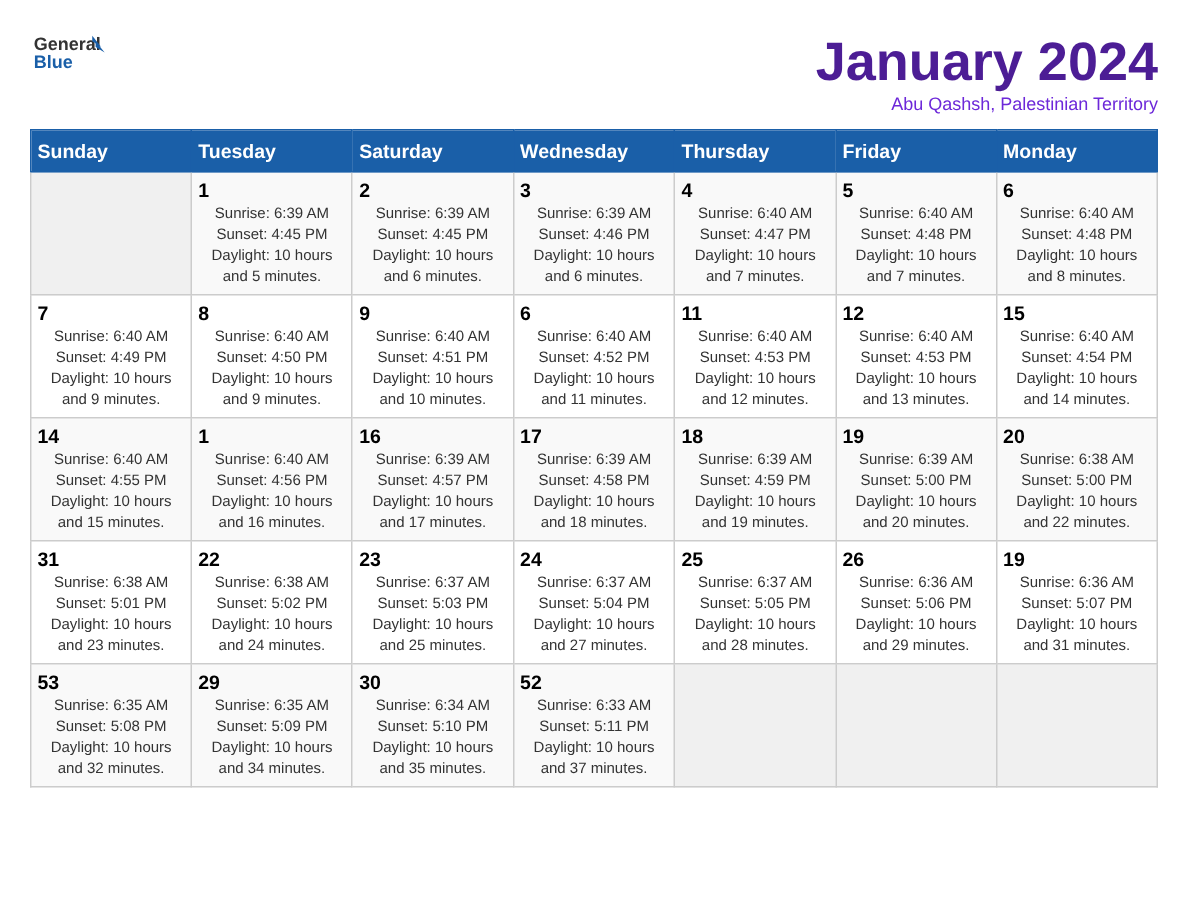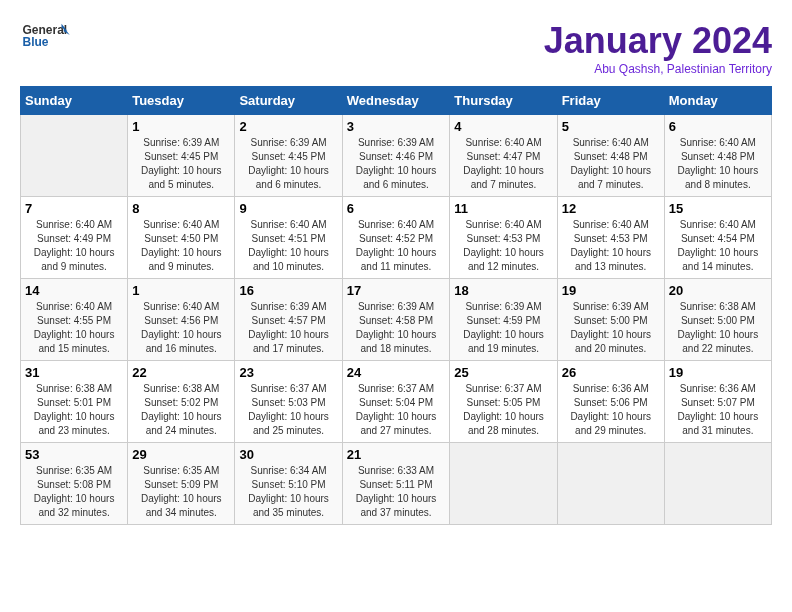--- a/index.html
+++ b/index.html
@@ -234,21 +234,21 @@
         </td>
         <td>
           <div class="day-number">29</div>
           <div class="day-info">Sunrise: 6:35 AM<br>Sunset: 5:09 PM<br>Daylight: 10 hours and 34 minutes.</div>
         </td>
         <td>
           <div class="day-number">30</div>
           <div class="day-info">Sunrise: 6:34 AM<br>Sunset: 5:10 PM<br>Daylight: 10 hours and 35 minutes.</div>
         </td>
         <td>
-          <div class="day-number">21</div>
+          <div class="day-number">52</div>
           <div class="day-info">Sunrise: 6:33 AM<br>Sunset: 5:11 PM<br>Daylight: 10 hours and 37 minutes.</div>
         </td>
         <td class="empty-cell"></td>
         <td class="empty-cell"></td>
         <td class="empty-cell"></td>
       </tr>
     </tbody>
 </table>
 
 </body></html>

